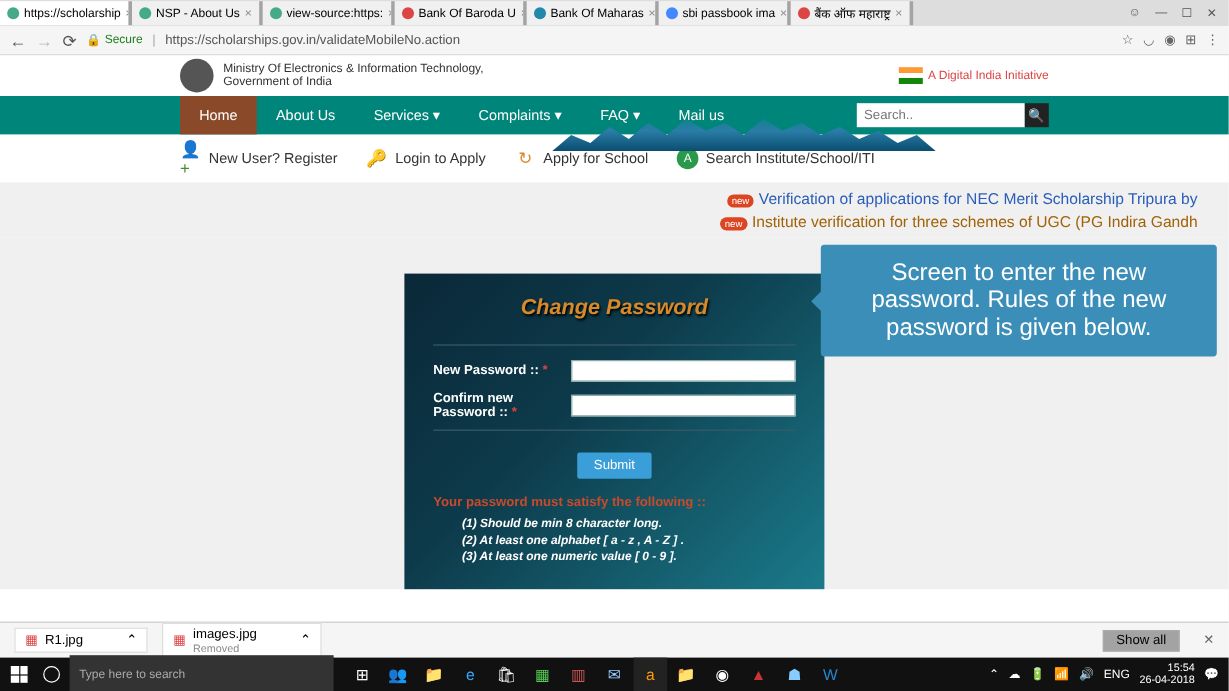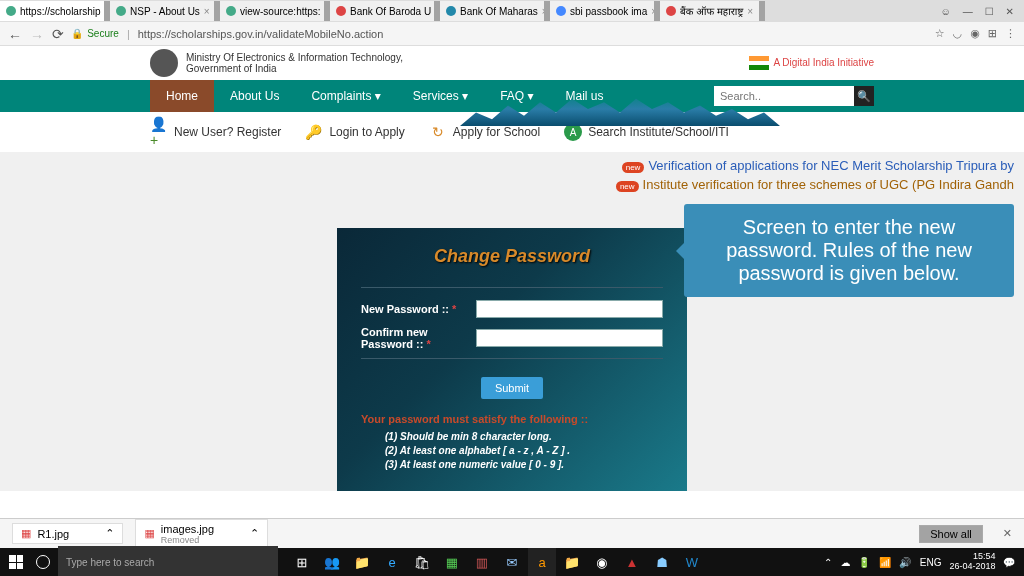--- a/index.html
+++ b/index.html
@@ -1,20 +1,20 @@
 <!DOCTYPE html>
 <html><head>
 <meta charset="utf-8">
 <style>
 * { margin: 0; padding: 0; box-sizing: border-box; font-family: Arial, sans-serif; }
 body { width: 1024px; height: 576px; overflow: hidden; background: #fff; position: relative; }
 
 
 .browser-tabs { height: 22px; background: #ddd; display: flex; align-items: center; font-size: 10px; }
-.tab { height: 20px; padding: 0 6px; background: #f0f0f0; border-right: 6px solid #a3a3a3; display: flex; align-items: center; gap: 4px; max-width: 110px; overflow: hidden; white-space: nowrap; }
+.tab { height: 20px; padding: 0 6px; background: #f0f0f0; border-right: 3px solid #a3a3a3; display: flex; align-items: center; gap: 4px; max-width: 110px; overflow: hidden; white-space: nowrap; }
 .tab.active { background: #fff; }
 .tab-icon { width: 10px; height: 10px; border-radius: 50%; background: #4a8; flex-shrink: 0; }
 .tab-close { margin-left: auto; color: #888; cursor: pointer; }
 .window-controls { margin-left: auto; display: flex; gap: 12px; padding: 0 10px; color: #555; }
 
 .addr-bar { height: 24px; background: #f5f5f5; display: flex; align-items: center; padding: 0 8px; gap: 8px; font-size: 11px; border-bottom: 1px solid #ddd; }
 .nav-btn { color: #555; cursor: pointer; font-size: 14px; }
 .secure { color: #1a7f1a; font-size: 10px; display: flex; align-items: center; gap: 3px; }
 .url { color: #555; flex: 1; }
 .addr-icons { display: flex; gap: 8px; color: #666; }
@@ -39,21 +39,21 @@
 
 .subnav { height: 40px; display: flex; align-items: center; padding: 0 150px; gap: 24px; font-size: 12px; color: #333; }
 .subnav-item { display: flex; align-items: center; gap: 6px; cursor: pointer; }
 .sn-icon { width: 18px; height: 18px; display: flex; align-items: center; justify-content: center; font-size: 14px; }
 .sn-green { color: #4a8a2a; }
 .sn-blue { color: #1a6db8; }
 .sn-orange { color: #d88a2a; }
 .sn-circle { background: #2a9a4a; color: #fff; border-radius: 50%; width: 18px; height: 18px; font-size: 10px; }
 
 
-.notif-area { background: #f0f0f0; padding: 4px 0; }
+.notif-area { background: #f0f0f0; padding: 4px 16px; }
 .notif { text-align: right; padding: 2px 10px; font-size: 13px; white-space: nowrap; overflow: hidden; }
 .notif .new { background: #d42; color: #fff; font-size: 8px; padding: 1px 4px; border-radius: 6px; margin-right: 4px; }
 .notif-blue { color: #2a5db8; }
 .notif-red { color: #a16207; }
 
 
 .callout { position: absolute; right: 10px; top: 204px; width: 330px; background: #3a8eb8; color: #fff; padding: 12px 18px; font-size: 20px; text-align: center; border-radius: 3px; z-index: 10; }
 .callout::before { content: ''; position: absolute; left: -22px; top: 50%; transform: translateY(-50%); border: 14px solid transparent; border-right-color: #3a8eb8; }
 
 
@@ -159,22 +159,22 @@
     <div>Ministry Of Electronics &amp; Information Technology,</div>
     <div>Government of India</div>
   </div>
   <div class="crowd"></div>
   <div class="dii"><span class="dii-icon"></span><span>A Digital India Initiative</span></div>
 </div>
 
 <div class="nav">
   <div class="nav-item active">Home</div>
   <div class="nav-item">About Us</div>
+  <div class="nav-item">Services ▾</div>
   <div class="nav-item">Complaints ▾</div>
-  <div class="nav-item">Services ▾</div>
   <div class="nav-item">FAQ ▾</div>
   <div class="nav-item">Mail us</div>
   <div class="search-box">
     <input placeholder="Search.." style="">
     <div class="search-btn">🔍</div>
   </div>
 </div>
 
 <div class="subnav">
   <div class="subnav-item">

